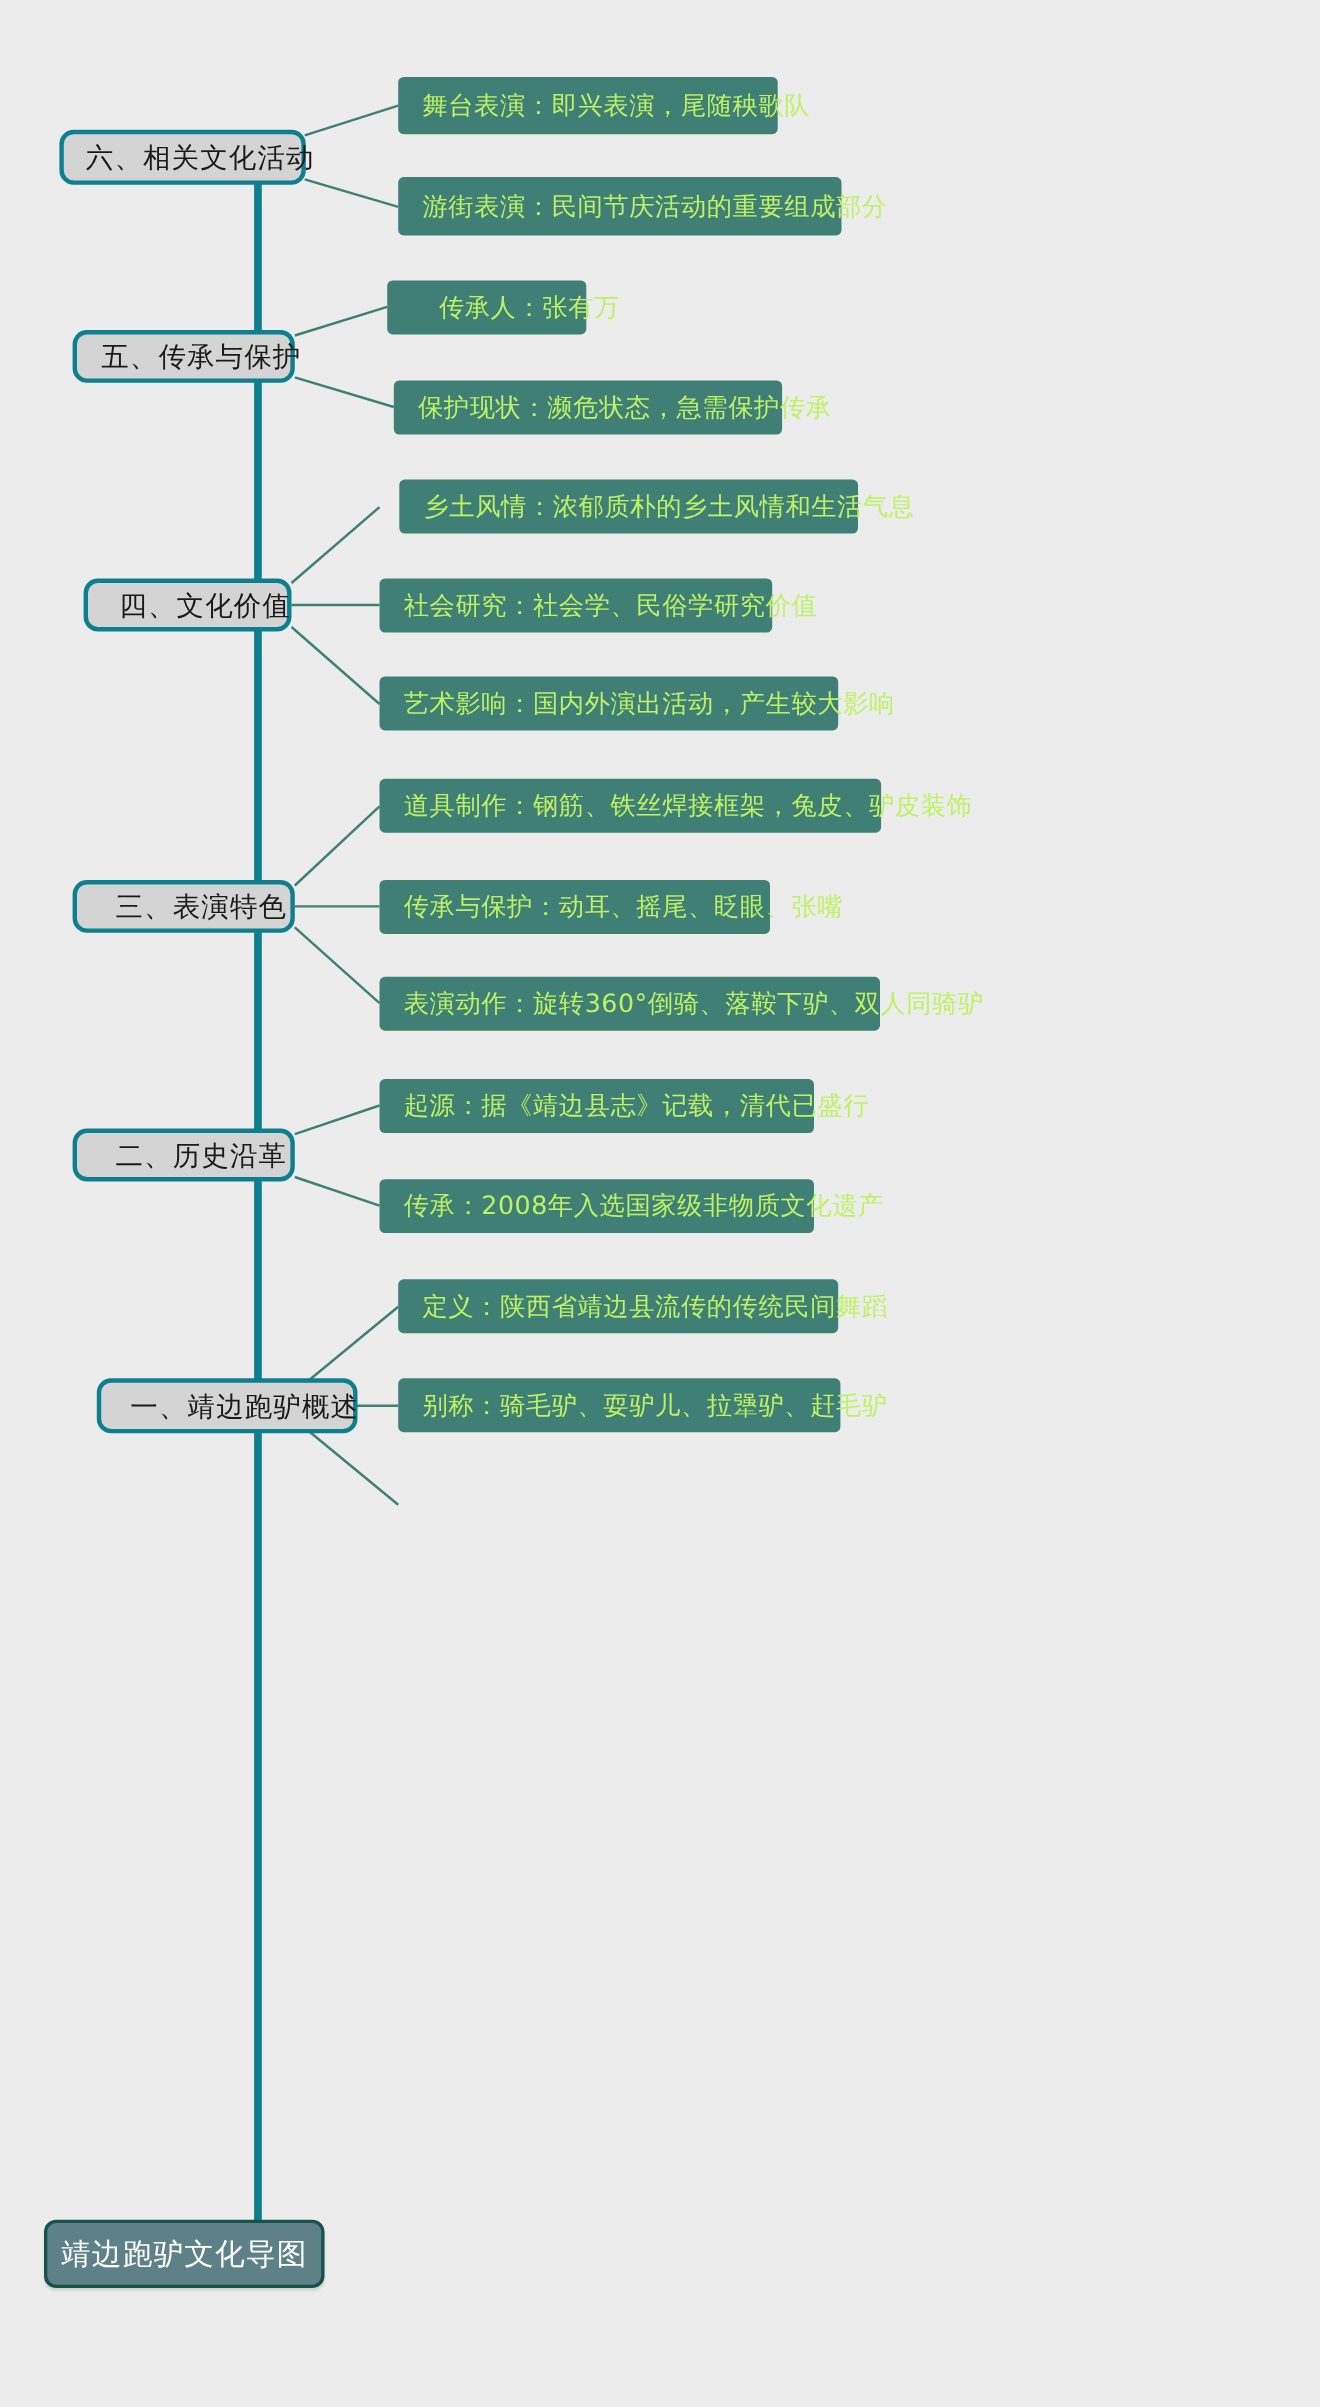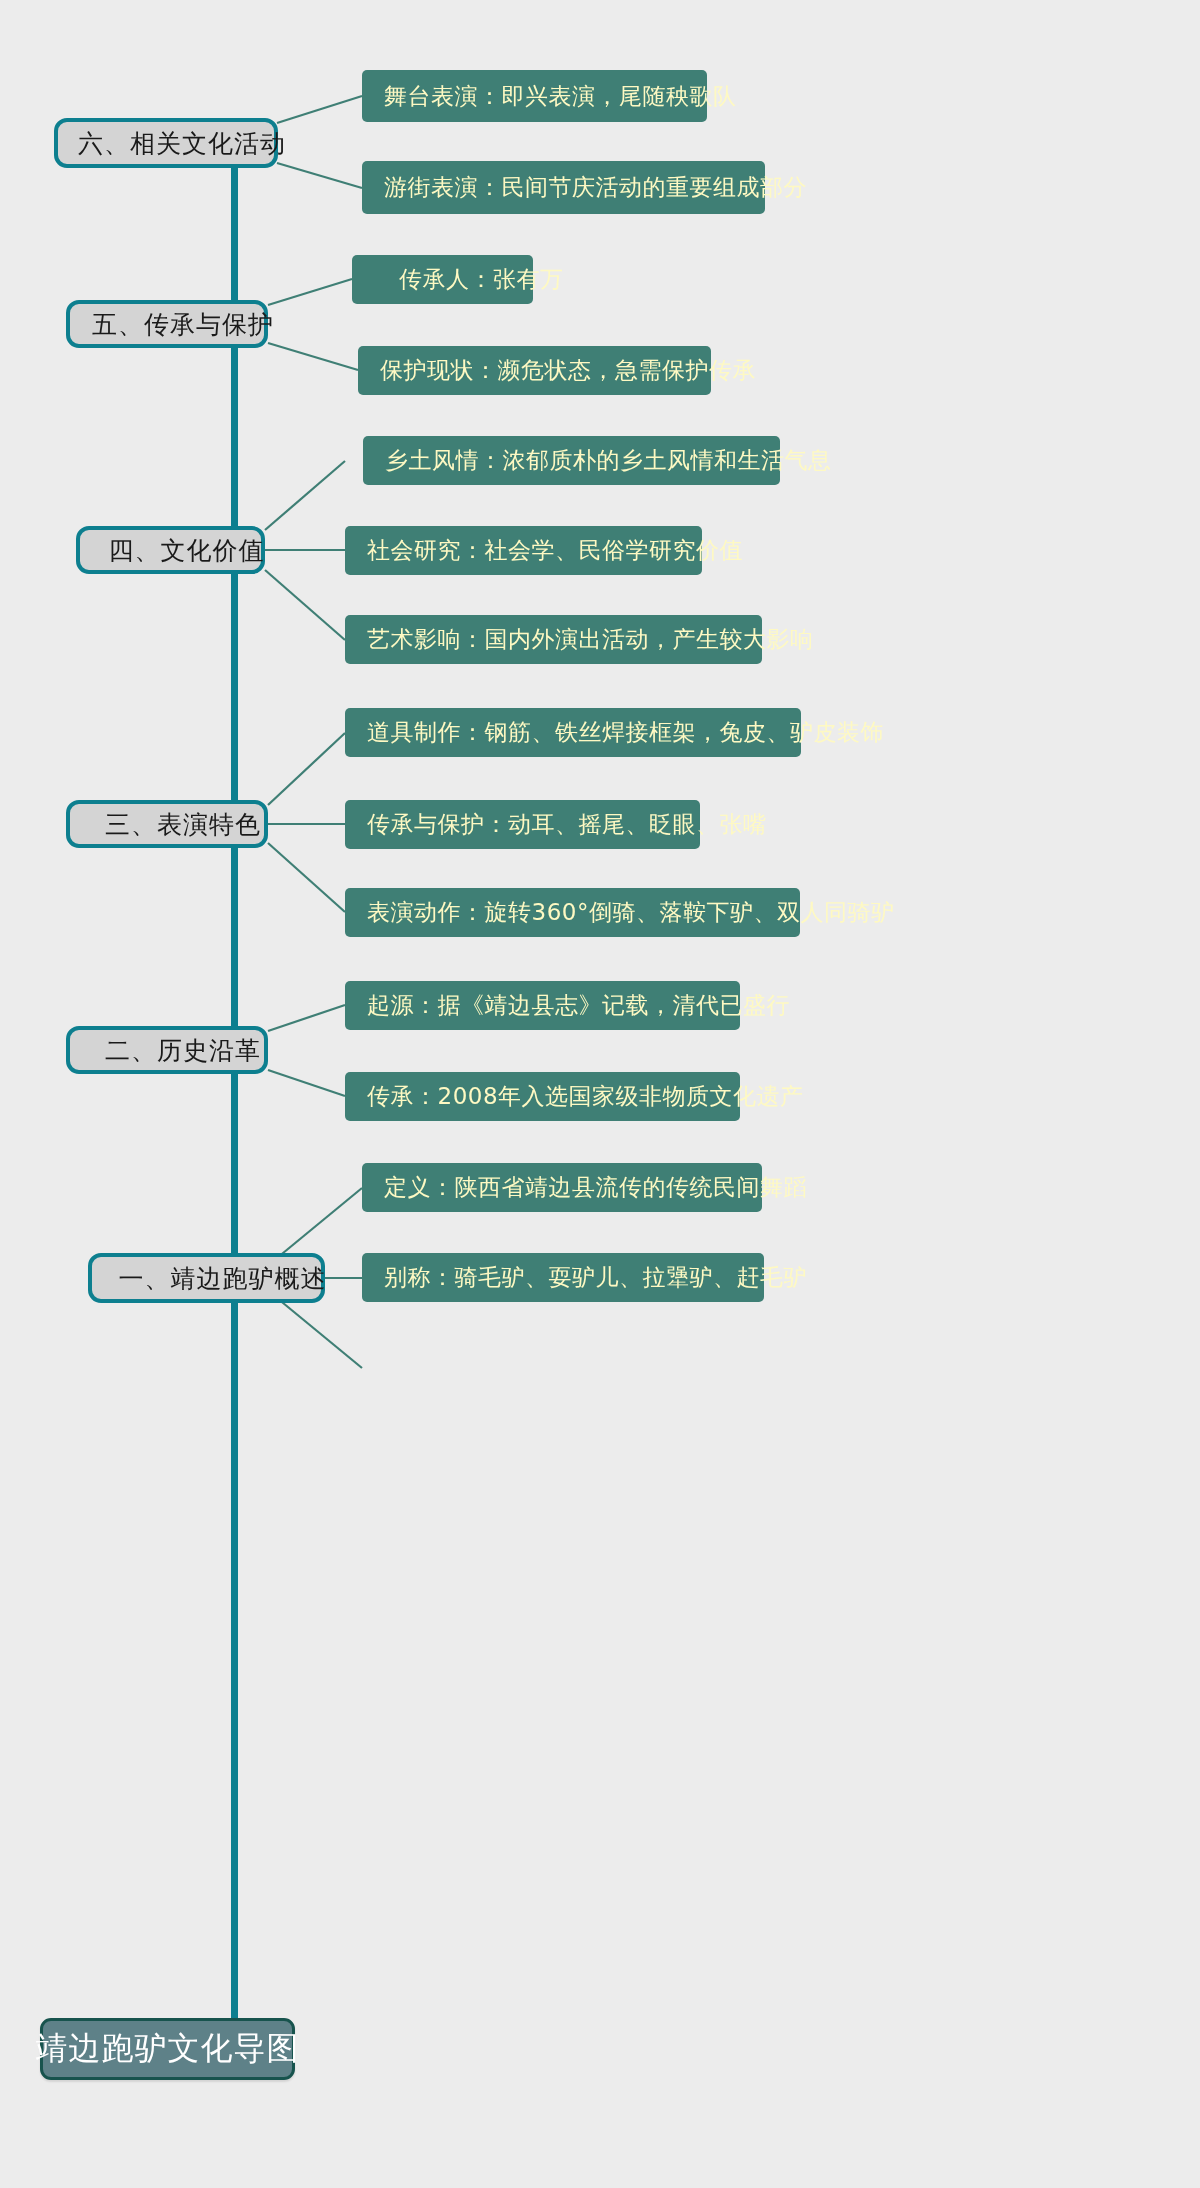--- a/index.html
+++ b/index.html
@@ -35,42 +35,42 @@
     display: flex;
     align-items: center;
     white-space: nowrap;
   }
   
   .root {
     background: #5e8188;
     border: 3px solid #17534d;
     border-radius: 11px;
     color: #ffffff;
-    font-size: 32px;
+    font-size: 27px;
     letter-spacing: 1px;
     justify-content: center;
     box-shadow: 0 2px 2px rgba(0,0,0,0.10);
   }
   
   .branch {
     background: #d4d4d4;
     border: 4px solid #0d7f8f;
     border-radius: 13px;
     color: #1a1a1a;
     font-size: 25px;
     letter-spacing: 1px;
     justify-content: center;
     z-index: 3;
     padding-left: 32px;
   }
   
   .leaf {
     background: #3f7f75;
     border-radius: 5px;
-    color: #fef9c3;
+    color: #bef264;
     font-size: 23px;
     letter-spacing: 0.5px;
     padding: 0 22px;
     z-index: 2;
   }
 </style>
 </head>
 <body>
 
 <div id="canvas">

